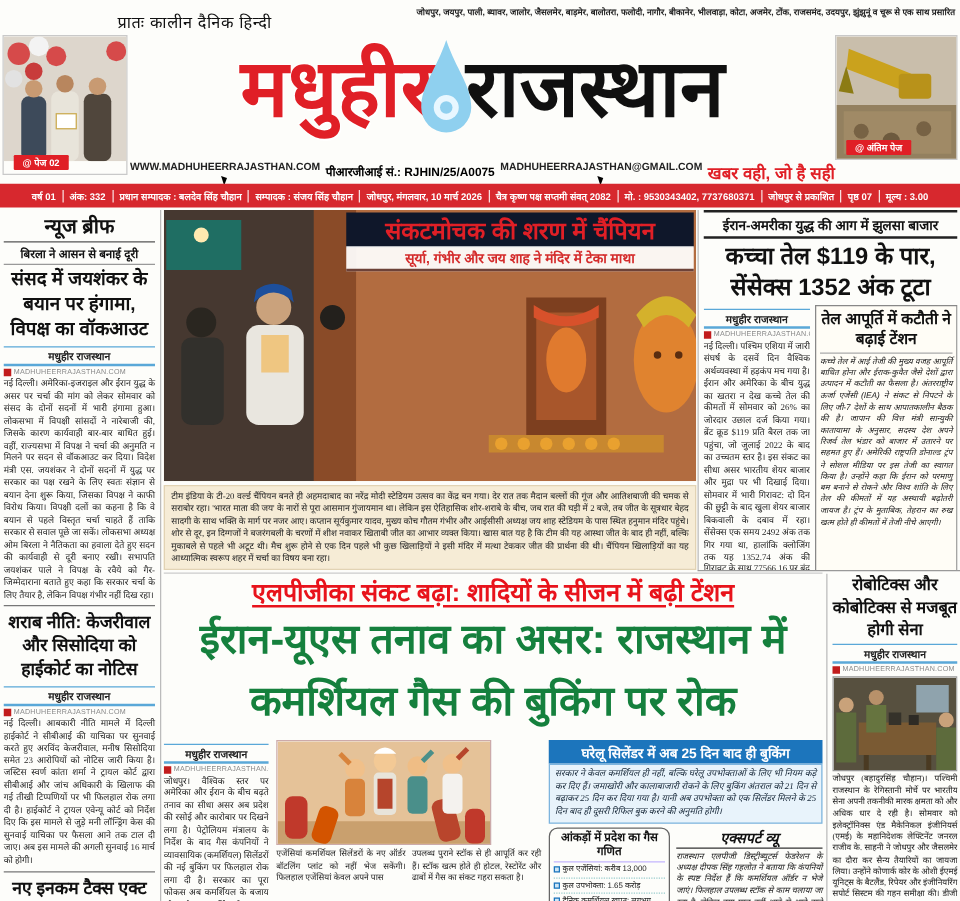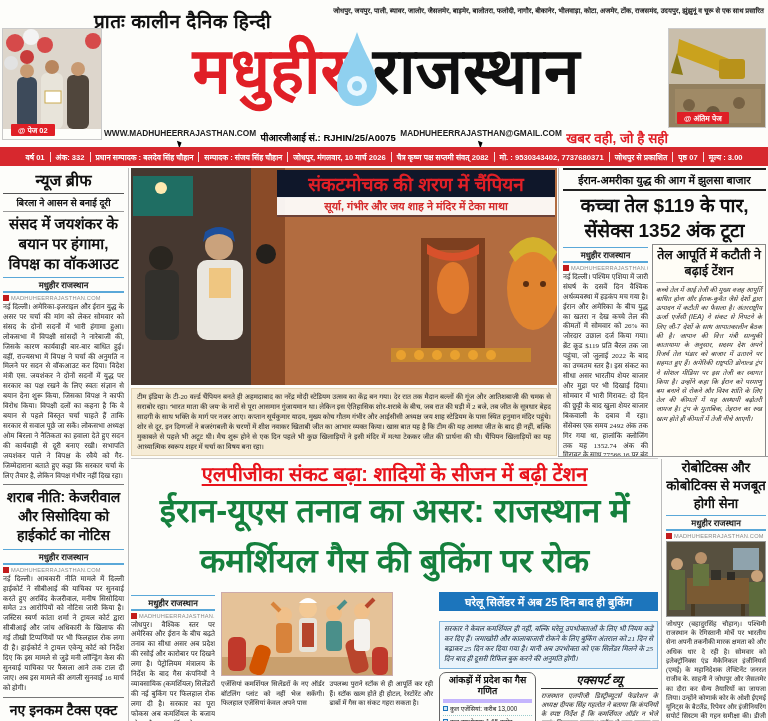--- a/index.html
+++ b/index.html
@@ -2,21 +2,21 @@
 <html><head>
 <meta charset="utf-8">
 <style>
   html,body{margin:0;padding:0;background:#e9e9e9;}
   *{box-sizing:border-box;}
   #page{position:relative;width:768px;height:721px;margin:0 auto;background:#fdfdfa;overflow:hidden;
         font-family:"Liberation Sans","DejaVu Sans",sans-serif;color:#111;}
   .serif{font-family:"Liberation Serif","DejaVu Serif",serif;}
 
   
-  .tagline{position:absolute;left:94px;top:8px;font-size:19px;font-weight:bold;letter-spacing:.5px;}
+  .tagline{position:absolute;left:94px;top:8px;font-size:13px;font-weight:normal;letter-spacing:.5px;}
   .cities{position:absolute;left:290px;right:4px;top:7px;font-size:6.8px;font-weight:bold;text-align:right;color:#222;line-height:1.3;}
   .mast-photo{position:absolute;top:28px;overflow:hidden;border:1px solid #c9c9c9;}
   .mast-photo.lft{left:2px;width:100px;height:112px;}
   .mast-photo.rgt{right:2px;width:98px;height:100px;}
   .photo-tag{position:absolute;left:8px;bottom:3px;background:#e01f26;color:#fff;font-size:7.5px;font-weight:bold;padding:1px 7px;border-radius:1px;}
   .logo-row{position:absolute;left:104px;right:100px;top:16px;height:110px;display:flex;align-items:center;justify-content:center;}
   .logo-red{font-size:64px;font-weight:bold;color:#e01f26;text-shadow:1px 1px 0 #fff,-1px -1px 0 #fff;line-height:1;}
   .logo-black{font-size:64px;font-weight:bold;color:#101010;line-height:1;margin-left:6px;}
   .logo-splash{width:44px;height:82px;margin:0 -12px;position:relative;z-index:0;}
   .info-line{position:absolute;left:104px;right:100px;top:129px;height:17px;display:flex;align-items:center;justify-content:space-between;}
@@ -57,24 +57,24 @@
 
   
   .bottom-mid{position:absolute;left:131px;top:592px;width:528px;height:129px;display:flex;gap:6px;overflow:hidden;}
   .bm-colA{width:84px;flex:0 0 auto;overflow:hidden;}
   .bm-mid{width:212px;flex:0 0 auto;}
   .cartoon{width:172px;height:84px;border:1px solid #caa;overflow:hidden;}
   .cap-row{display:flex;gap:5px;margin-top:3px;}
   .cap-row div{width:50%;font-size:6.8px;line-height:1.4;text-align:justify;color:#222;}
   .bm-right{width:219px;flex:0 0 auto;}
   .dom-head{background:#1c75bc;color:#fff;font-size:11px;font-weight:bold;text-align:center;padding:2px 0;}
-  .dom-box{background:#e8f3fb;border:1px solid #7db4dd;font-size:7.1px;font-style:italic;line-height:1.4;text-align:justify;padding:3px 4px;margin-top:10px;color:#123;}
+  .dom-box{background:#e8f3fb;border:1px solid #7db4dd;font-size:7.1px;font-style:italic;line-height:1.4;text-align:justify;padding:3px 4px;margin-top:0;color:#123;}
   .bm-boxes{display:flex;gap:5px;margin-top:3px;}
   .stats-box{width:97px;border:1px solid #666;border-radius:7px;padding:2px 3px;flex:0 0 auto;}
-  .stats-title{font-size:9.3px;font-weight:bold;text-align:center;line-height:1.25;border-bottom:4px solid #c4b5fd;padding-bottom:1px;margin-bottom:1px;}
+  .stats-title{font-size:9.3px;font-weight:bold;text-align:center;line-height:1.25;border-bottom:1px solid #c4b5fd;padding-bottom:1px;margin-bottom:1px;}
   .stat-item{display:flex;gap:2px;font-size:6.3px;line-height:1.3;padding:1.5px 0;border-bottom:1px dotted #9cc;align-items:flex-start;color:#222;}
   .stat-item:last-child{border-bottom:none;}
   .blue-sq{width:5px;height:5px;border:1px solid #1c75bc;background:#cfe6f6;flex:0 0 auto;margin-top:1px;}
   .expert-box{width:117px;flex:0 0 auto;}
   .expert-title{font-size:11.5px;font-weight:bold;font-style:italic;text-align:center;border-bottom:1px solid #333;padding-bottom:1px;margin-bottom:2px;}
   .expert-body{font-size:6.7px;font-style:italic;line-height:1.38;text-align:justify;color:#222;}
 
   
   .oil{position:absolute;left:558px;top:168px;width:208px;height:288px;border-left:1px solid #bbb;padding-left:4px;overflow:hidden;}
   .oil-kicker{font-size:10.8px;font-weight:bold;text-align:center;border-top:2px solid #222;border-bottom:2px solid #222;padding:2px 0;}

